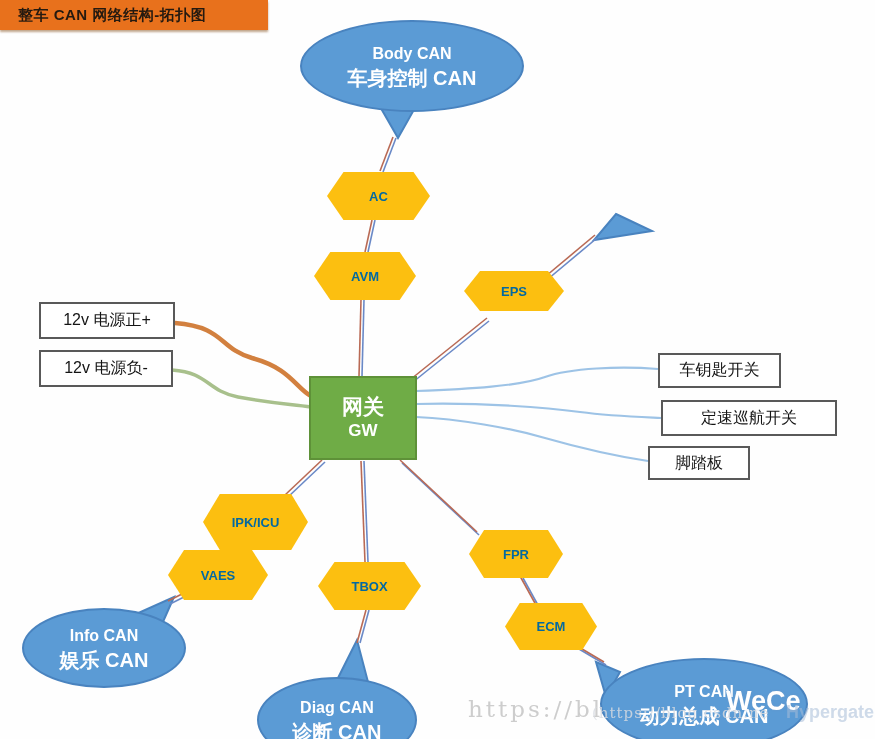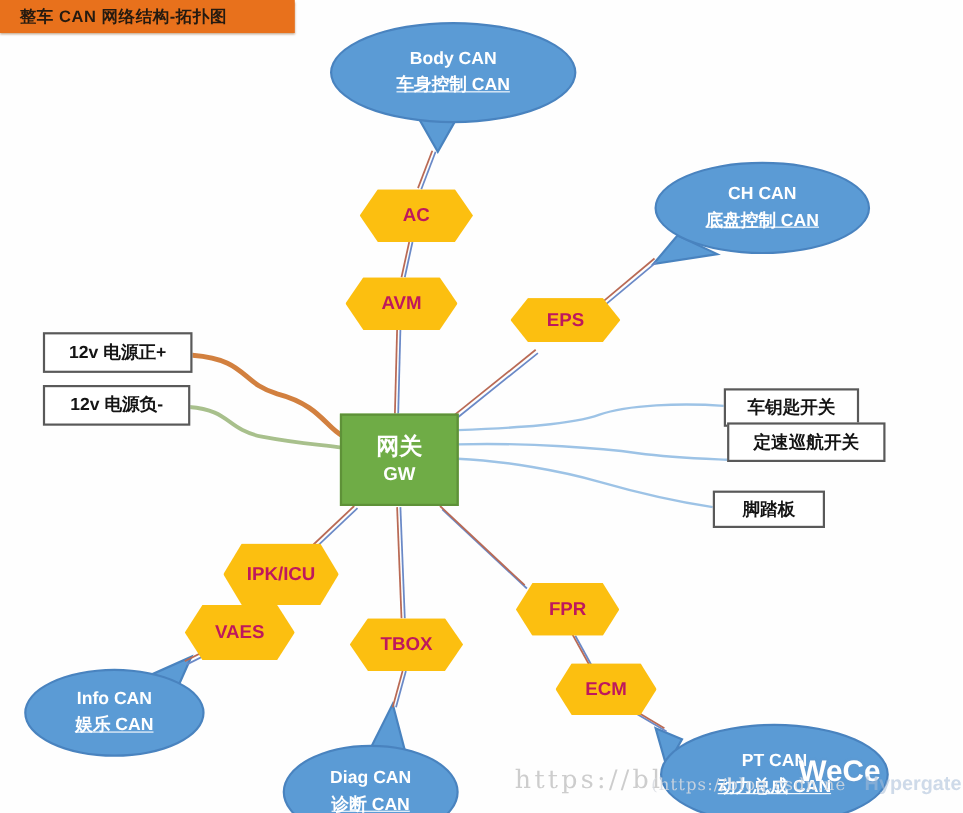--- a/index.html
+++ b/index.html
@@ -7,31 +7,31 @@
           font-family:"Liberation Sans","DejaVu Sans",sans-serif;}
   #lines{position:absolute;left:0;top:0;z-index:1;}
   .banner{position:absolute;left:0;top:0;width:268px;height:30px;background:#E8711C;
           z-index:4;display:flex;align-items:center;padding-left:18px;box-sizing:border-box;
           box-shadow:0 2px 2px rgba(120,60,0,.45);}
   .banner span{font-weight:bold;font-size:15px;color:#251a10;letter-spacing:.5px;white-space:nowrap;}
   .balloon{position:absolute;background:#5B9BD5;border:2px solid #4983BF;border-radius:50%;
            z-index:3;display:flex;flex-direction:column;align-items:center;justify-content:center;
            color:#fff;font-weight:bold;text-align:center;}
   .balloon .l1{font-size:16px;line-height:24px;}
-  .balloon .l2{font-size:16px;line-height:24px;text-decoration:underline;}
+  .balloon .l2{font-size:20px;line-height:24px;}
   .hex{position:absolute;background:#FCBF10;z-index:3;display:flex;align-items:center;justify-content:center;
-       color:#be185d;font-weight:bold;font-size:17px;
+       color:#0369a1;font-weight:bold;font-size:13px;
        clip-path:polygon(16% 0%,84% 0%,100% 50%,84% 100%,16% 100%,0% 50%);}
   .gw{position:absolute;left:309px;top:376px;width:108px;height:84px;background:#6FAC46;
       border:2px solid #5E9138;box-sizing:border-box;z-index:3;display:flex;flex-direction:column;
       align-items:center;justify-content:center;color:#fff;font-weight:bold;}
   .gw .g1{font-size:21px;line-height:26px;}
   .gw .g2{font-size:17px;line-height:22px;}
   .wbox{position:absolute;background:#fff;border:2px solid #595959;box-sizing:border-box;z-index:3;
-        display:flex;align-items:center;justify-content:center;color:#141414;font-weight:bold;font-size:16px;}
+        display:flex;align-items:center;justify-content:center;color:#141414;font-weight:normal;font-size:16px;}
   .wm{position:absolute;z-index:5;white-space:nowrap;}
   .wm-left{left:468px;top:696px;font-family:"DejaVu Serif","Liberation Serif",serif;
            font-size:23px;letter-spacing:3px;color:#cdcdcd;}
   .wm-overlay{left:592px;top:704px;font-family:"DejaVu Serif","Liberation Serif",serif;
               font-size:15px;letter-spacing:1px;color:rgba(215,218,224,.85);}
   .wm-brand{left:726px;top:686px;font-size:27px;font-weight:bold;color:#fff;
             text-shadow:0 0 2px rgba(120,150,190,.6);}
   .wm-faint{left:786px;top:702px;font-size:18px;font-weight:bold;color:rgba(165,188,215,.55);}
 </style>
 </head>
@@ -94,24 +94,20 @@
 
   <div class="banner">
     <span>整车 CAN 网络结构-拓扑图</span>
   </div>
 
   <div class="balloon" style="left:300px;top:20px;width:220px;height:88px;">
     <div class="l1">Body CAN</div>
     <div class="l2">车身控制 CAN</div>
   </div>
 
-  <div class="balloon" style="left:595px;top:147px;width:192px;height:80px;">
-    <div class="l1">CH CAN</div>
-    <div class="l2">底盘控制 CAN</div>
-  </div>
 
   <div class="balloon" style="left:22px;top:608px;width:160px;height:76px;">
     <div class="l1">Info CAN</div>
     <div class="l2">娱乐 CAN</div>
   </div>
 
   <div class="balloon" style="left:257px;top:677px;width:156px;height:82px;">
     <div class="l1">Diag CAN</div>
     <div class="l2">诊断 CAN</div>
   </div>
@@ -154,21 +150,21 @@
   <div class="wbox" style="left:39px;top:302px;width:136px;height:37px;">
     <span>12v 电源正+</span>
   </div>
   <div class="wbox" style="left:39px;top:350px;width:134px;height:37px;">
     <span>12v 电源负-</span>
   </div>
 
   <div class="wbox" style="left:658px;top:353px;width:123px;height:35px;">
     <span>车钥匙开关</span>
   </div>
-  <div class="wbox" style="left:661px;top:384px;width:144px;height:36px;">
+  <div class="wbox" style="left:661px;top:400px;width:176px;height:36px;">
     <span>定速巡航开关</span>
   </div>
   <div class="wbox" style="left:648px;top:446px;width:102px;height:34px;">
     <span>脚踏板</span>
   </div>
 
   <div class="wm wm-left">https://bl</div>
   <div class="wm wm-overlay">(https://blog.csdn.ne</div>
   <div class="wm wm-brand">WeCe</div>
   <div class="wm wm-faint">Hypergate</div>

